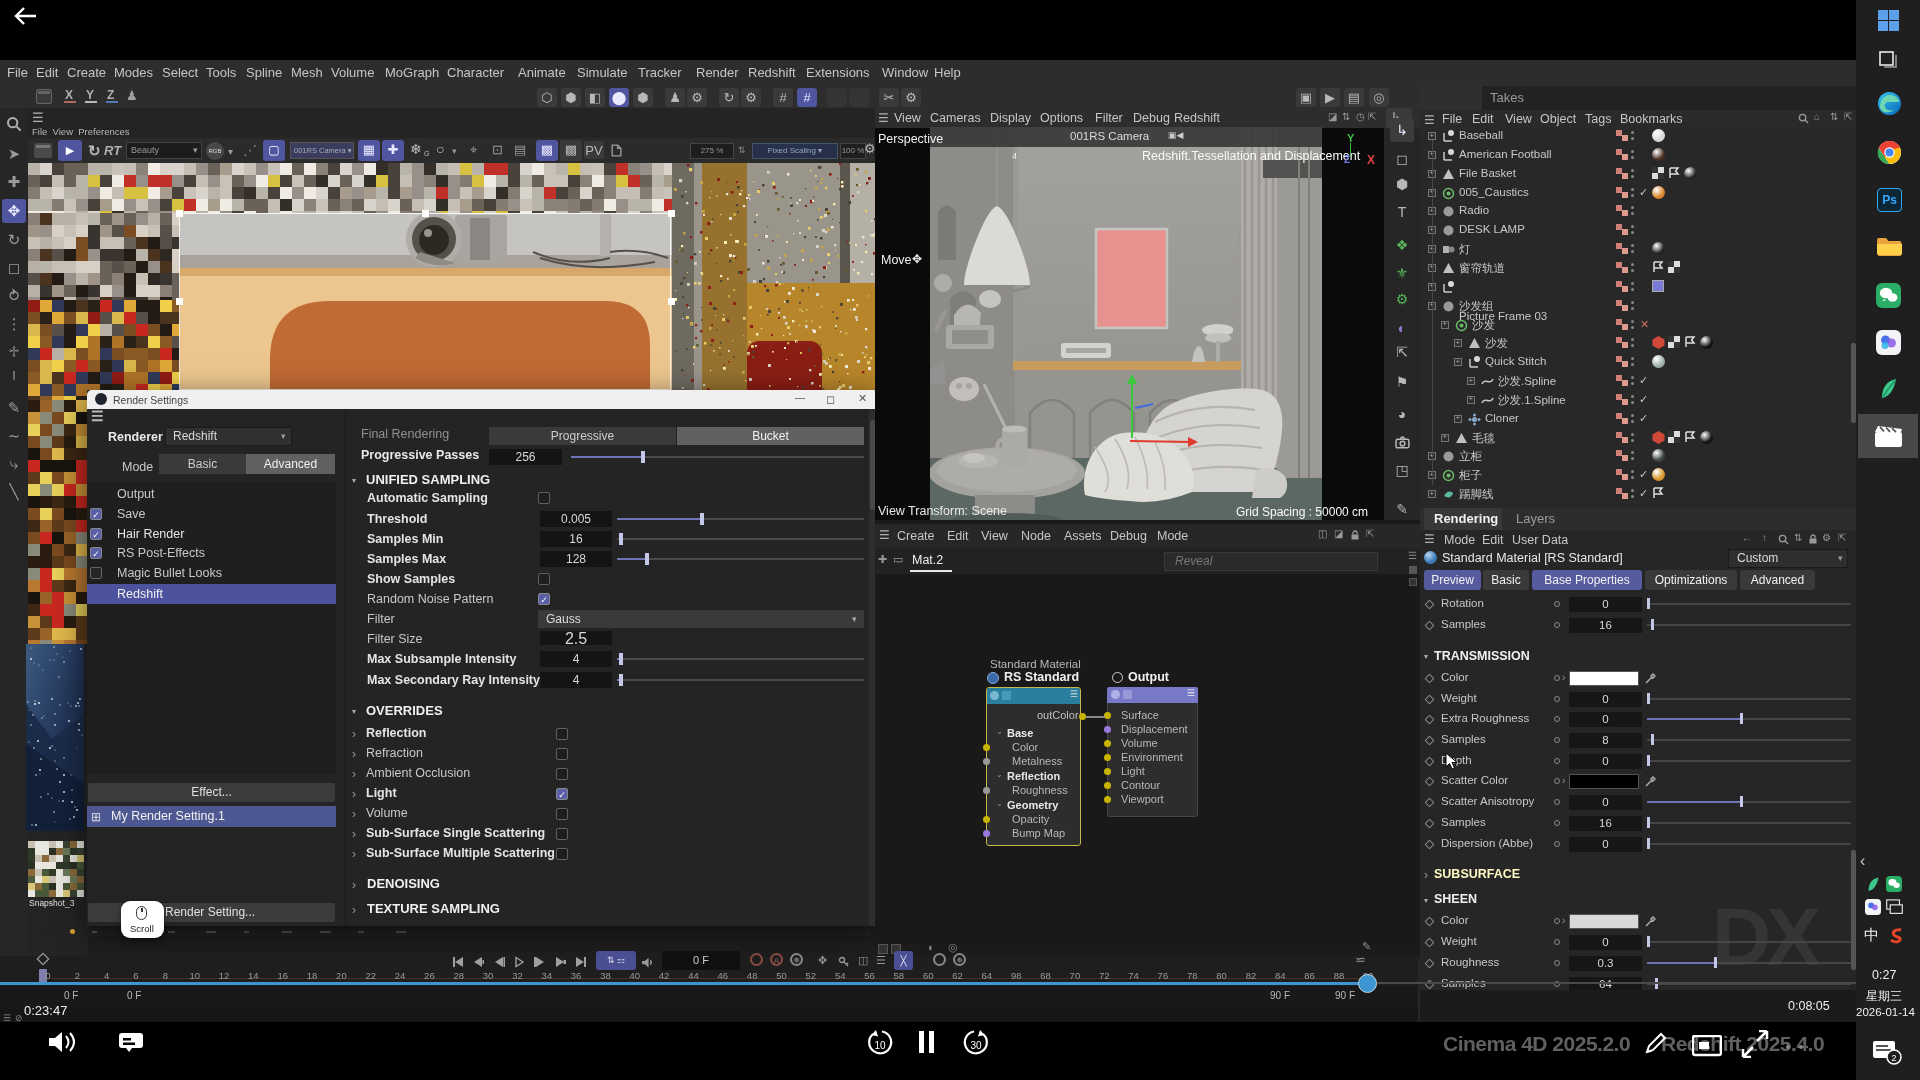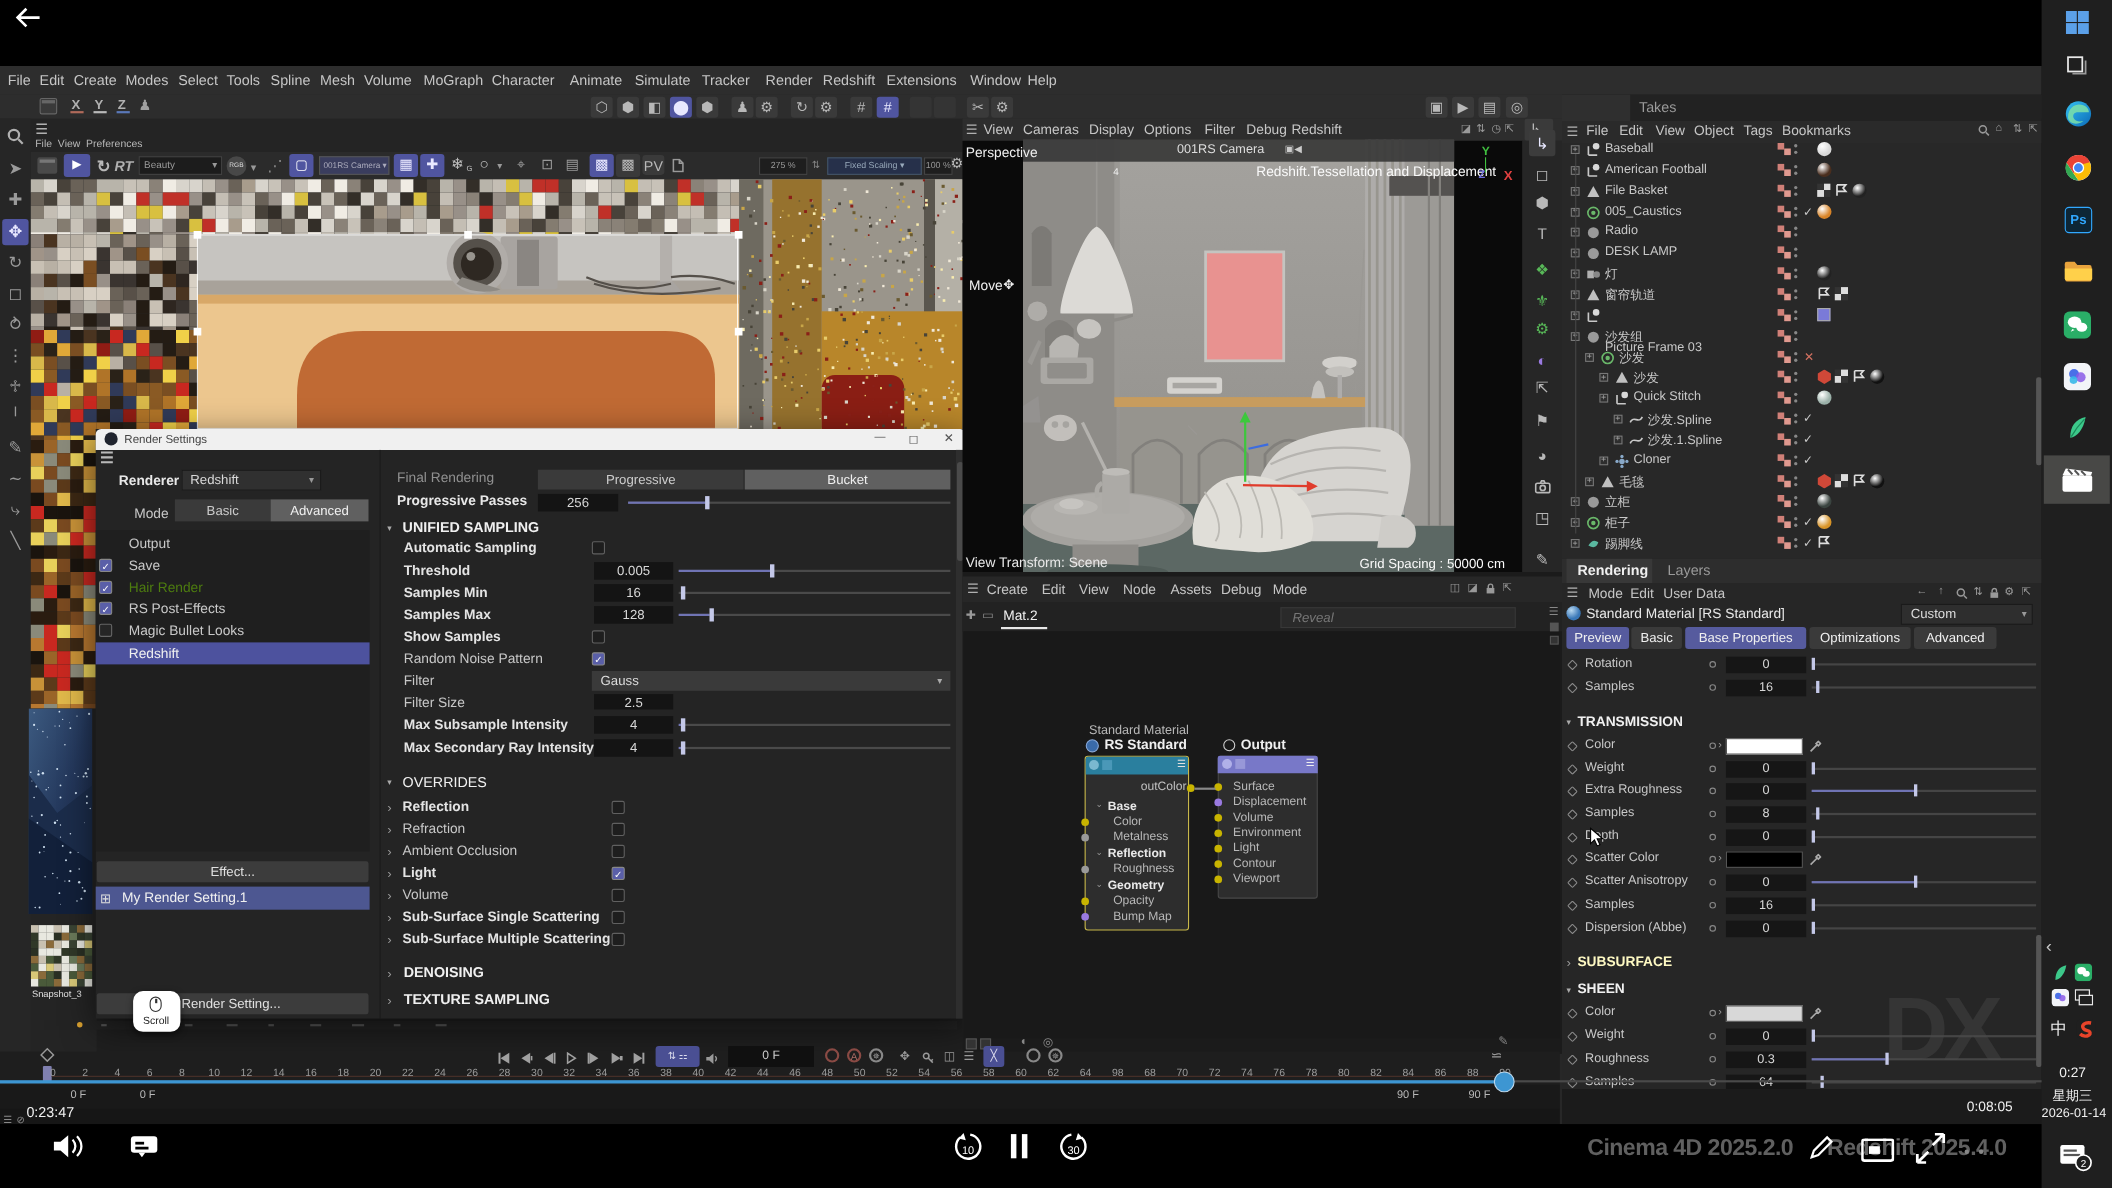--- a/index.html
+++ b/index.html
@@ -1332,21 +1332,21 @@
 <div class="a" style="left:165px;top:427px;width:127px;height:19px;background:#303030;border:1px solid #1a1a1a;color:#d8d8d8;font-size:12px;line-height:17px;padding-left:7px;">Redshift</div>
 <div class="t" style="left:281px;top:431px;font-size:9px;color:#999;font-weight:normal;">▾</div>
 <div class="t" style="left:122px;top:460px;font-size:12.5px;color:#c8c8c8;font-weight:normal;">Mode</div>
 <div class="a" style="left:159px;top:454px;width:87px;height:20px;background:#3a3a3a;color:#ccc;font-size:12px;text-align:center;line-height:20px;">Basic</div>
 <div class="a" style="left:246px;top:454px;width:89px;height:20px;background:#606060;color:#f0f0f0;font-size:12px;text-align:center;line-height:20px;">Advanced</div>
 <div class="a" style="left:87px;top:482px;width:249px;height:292px;background:#1f1f1f;"></div>
 <div class="t" style="left:117px;top:487px;font-size:12.5px;color:#c8c8c8;font-weight:normal;">Output</div>
 <div class="a" style="left:90px;top:508px;width:12px;height:12px;background:#5a5fa8;border:1px solid #888;border-radius:2px;color:#fff;font-size:9px;text-align:center;line-height:12px;">✓</div>
 <div class="t" style="left:117px;top:507px;font-size:12.5px;color:#c8c8c8;font-weight:normal;">Save</div>
 <div class="a" style="left:90px;top:528px;width:12px;height:12px;background:#5a5fa8;border:1px solid #888;border-radius:2px;color:#fff;font-size:9px;text-align:center;line-height:12px;">✓</div>
-<div class="t" style="left:117px;top:527px;font-size:12.5px;color:#4d7c0f;font-weight:normal;">Hair Render</div>
+<div class="t" style="left:117px;top:527px;font-size:12.5px;color:#e5e5e5;font-weight:normal;">Hair Render</div>
 <div class="a" style="left:90px;top:547px;width:12px;height:12px;background:#5a5fa8;border:1px solid #888;border-radius:2px;color:#fff;font-size:9px;text-align:center;line-height:12px;">✓</div>
 <div class="t" style="left:117px;top:546px;font-size:12.5px;color:#c8c8c8;font-weight:normal;">RS Post-Effects</div>
 <div class="a" style="left:90px;top:567px;width:12px;height:12px;background:#262626;border:1px solid #666;border-radius:2px;"></div>
 <div class="t" style="left:117px;top:566px;font-size:12.5px;color:#c8c8c8;font-weight:normal;">Magic Bullet Looks</div>
 <div class="a" style="left:87px;top:584px;width:249px;height:20px;background:#4d529e;"></div>
 <div class="t" style="left:117px;top:587px;font-size:12.5px;color:#f0f0f0;font-weight:normal;">Redshift</div>
 <div class="a" style="left:88px;top:783px;width:247px;height:19px;background:#3c3c3c;border-radius:2px;color:#e0e0e0;font-size:12px;text-align:center;line-height:19px;">Effect...</div>
 <div class="a" style="left:87px;top:806px;width:249px;height:21px;background:#4d5791;"></div>
 <div class="t" style="left:91px;top:810px;font-size:12px;color:#ddd;font-weight:normal;">⊞</div>
 <div class="t" style="left:111px;top:809px;font-size:12.5px;color:#f0f0f0;font-weight:normal;">My Render Setting.1</div>
@@ -1379,33 +1379,33 @@
 <div class="a" style="left:617px;top:558px;width:28px;height:2px;background:#7074b4;"></div>
 <div class="a" style="left:645px;top:553px;width:4px;height:12px;background:#c4c8e8;"></div>
 <div class="t" style="left:367px;top:572px;font-size:12.5px;color:#e4e4e4;font-weight:bold;">Show Samples</div>
 <div class="a" style="left:538px;top:573px;width:12px;height:12px;background:#1e1e1e;border:1px solid #606060;border-radius:2px;"></div>
 <div class="t" style="left:367px;top:592px;font-size:12.5px;color:#c8c8c8;font-weight:normal;">Random Noise Pattern</div>
 <div class="a" style="left:538px;top:593px;width:12px;height:12px;background:#5a5fa8;border:1px solid #888;border-radius:2px;color:#fff;font-size:9px;text-align:center;line-height:12px;">✓</div>
 <div class="t" style="left:367px;top:612px;font-size:12.5px;color:#c8c8c8;font-weight:normal;">Filter</div>
 <div class="a" style="left:538px;top:610px;width:326px;height:18px;background:#3a3a3a;color:#ddd;font-size:12px;line-height:18px;padding-left:8px;">Gauss</div>
 <div class="t" style="left:852px;top:614px;font-size:9px;color:#aaa;font-weight:normal;">▾</div>
 <div class="t" style="left:367px;top:632px;font-size:12.5px;color:#c8c8c8;font-weight:normal;">Filter Size</div>
-<div class="a" style="left:540px;top:631px;width:72px;height:14px;background:#141414;color:#d8d8d8;font-size:12px;text-align:center;line-height:16px;">2.5</div>
+<div class="a" style="left:540px;top:631px;width:72px;height:14px;background:#141414;color:#d8d8d8;font-size:16px;text-align:center;line-height:16px;">2.5</div>
 <div class="t" style="left:367px;top:652px;font-size:12.5px;color:#e4e4e4;font-weight:bold;">Max Subsample Intensity</div>
 <div class="a" style="left:540px;top:651px;width:72px;height:16px;background:#141414;color:#d8d8d8;font-size:12px;text-align:center;line-height:16px;">4</div>
 <div class="a" style="left:617px;top:658px;width:247px;height:2px;background:#4a4a4a;"></div>
 <div class="a" style="left:617px;top:658px;width:2px;height:2px;background:#7074b4;"></div>
 <div class="a" style="left:619px;top:653px;width:4px;height:12px;background:#c4c8e8;"></div>
 <div class="t" style="left:367px;top:673px;font-size:12.5px;color:#e4e4e4;font-weight:bold;">Max Secondary Ray Intensity</div>
 <div class="a" style="left:540px;top:672px;width:72px;height:16px;background:#141414;color:#d8d8d8;font-size:12px;text-align:center;line-height:16px;">4</div>
 <div class="a" style="left:617px;top:679px;width:247px;height:2px;background:#4a4a4a;"></div>
 <div class="a" style="left:617px;top:679px;width:2px;height:2px;background:#7074b4;"></div>
 <div class="a" style="left:619px;top:674px;width:4px;height:12px;background:#c4c8e8;"></div>
 <div class="t" style="left:352px;top:707px;font-size:8px;color:#aaa;font-weight:normal;">▾</div>
-<div class="t" style="left:366px;top:703px;font-size:13px;color:#f0f0f0;font-weight:normal;">OVERRIDES</div>
+<div class="t" style="left:366px;top:703px;font-size:13px;color:#f0f0f0;font-weight:bold;">OVERRIDES</div>
 <div class="t" style="left:352px;top:727px;font-size:12px;color:#999;font-weight:normal;">›</div>
 <div class="t" style="left:366px;top:726px;font-size:12.5px;color:#e4e4e4;font-weight:bold;">Reflection</div>
 <div class="a" style="left:556px;top:728px;width:12px;height:12px;background:#1e1e1e;border:1px solid #606060;border-radius:2px;"></div>
 <div class="t" style="left:352px;top:747px;font-size:12px;color:#999;font-weight:normal;">›</div>
 <div class="t" style="left:366px;top:746px;font-size:12.5px;color:#c8c8c8;font-weight:normal;">Refraction</div>
 <div class="a" style="left:556px;top:748px;width:12px;height:12px;background:#1e1e1e;border:1px solid #606060;border-radius:2px;"></div>
 <div class="t" style="left:352px;top:767px;font-size:12px;color:#999;font-weight:normal;">›</div>
 <div class="t" style="left:366px;top:766px;font-size:12.5px;color:#c8c8c8;font-weight:normal;">Ambient Occlusion</div>
 <div class="a" style="left:556px;top:768px;width:12px;height:12px;background:#1e1e1e;border:1px solid #606060;border-radius:2px;"></div>
 <div class="t" style="left:352px;top:787px;font-size:12px;color:#999;font-weight:normal;">›</div>

